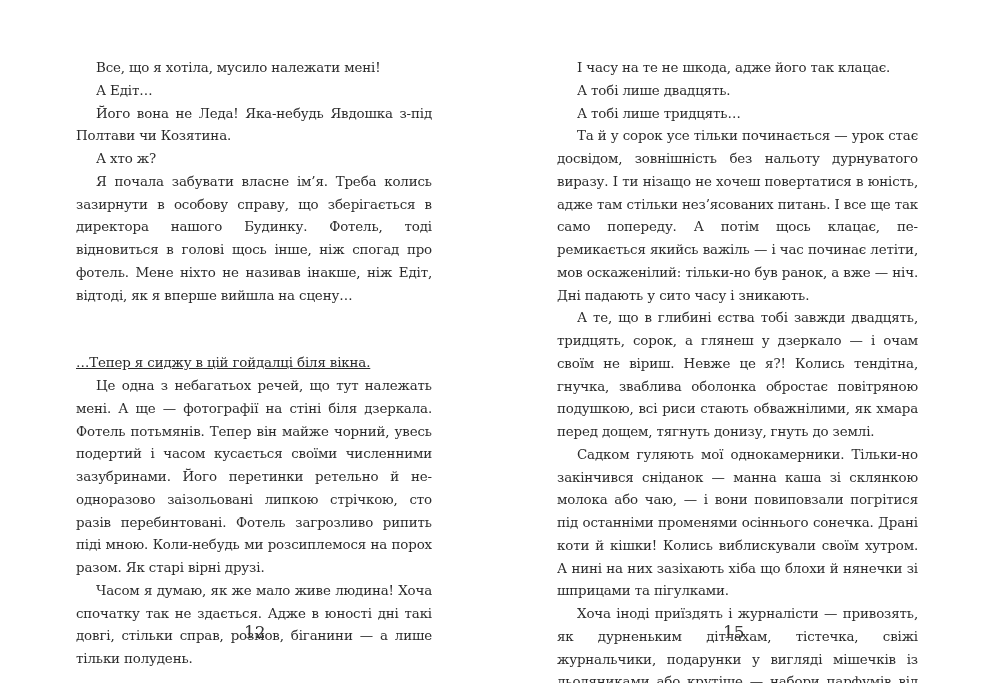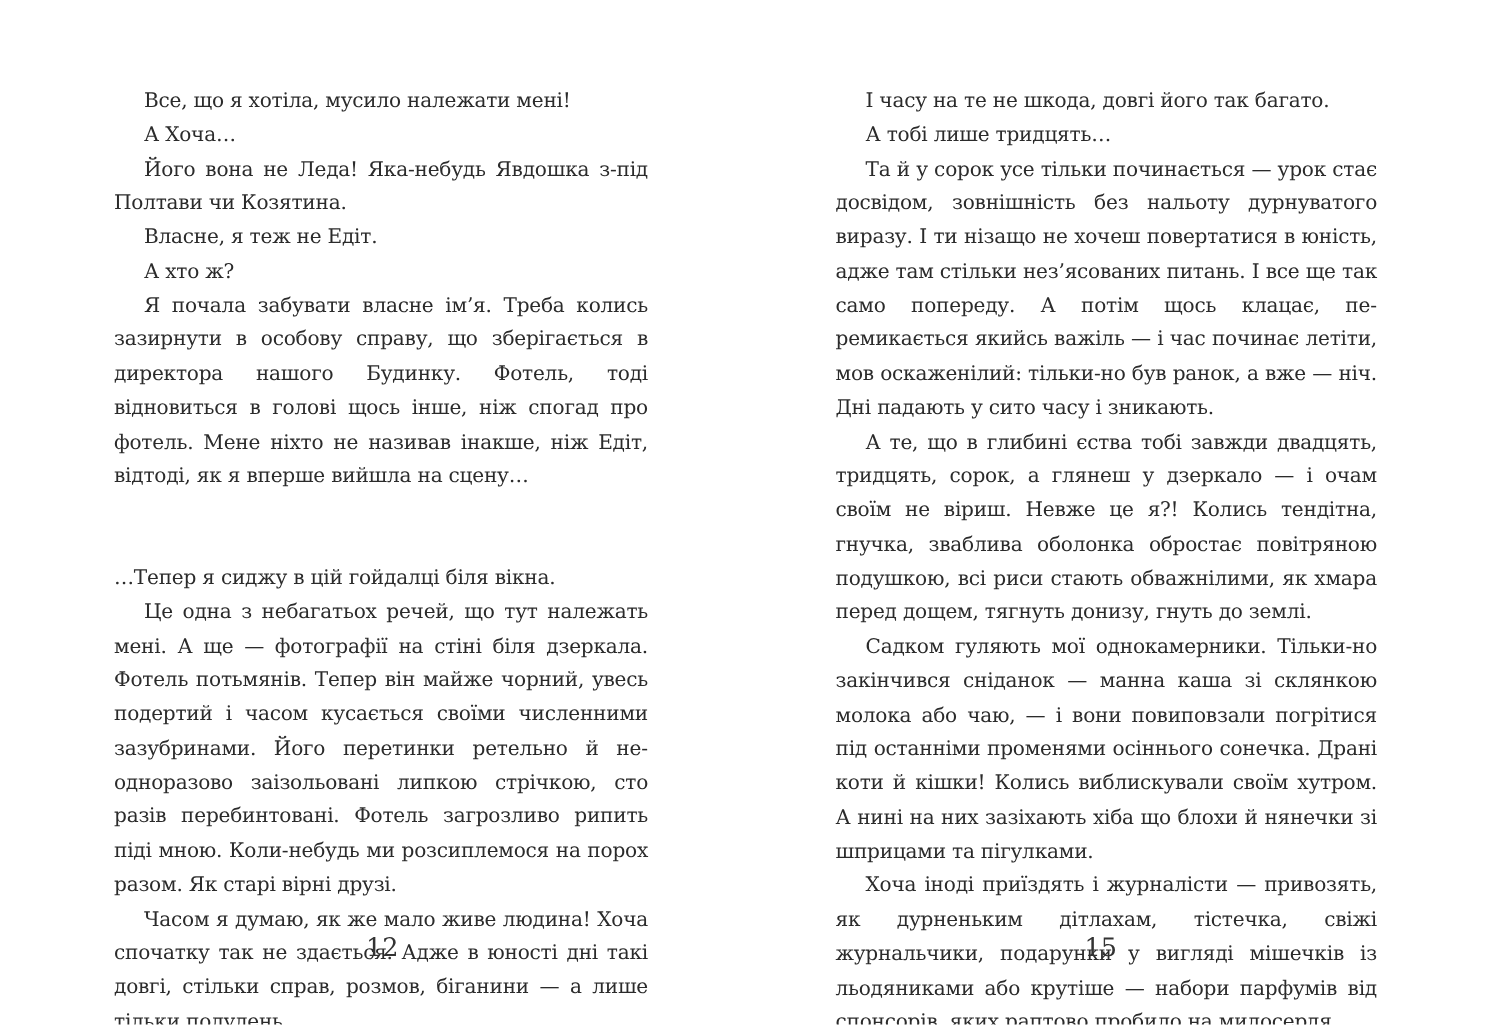--- a/index.html
+++ b/index.html
@@ -30,52 +30,52 @@
       text-align: justify;
       hyphens: manual;
     }
     .page-left .text-block { left: 76px; width: 356px; top: 57px; }
     .page-right .text-block { left: 62px; width: 361px; top: 57px; }
     .para {
       margin: 0;
       text-indent: 20px;
     }
     .para.no-indent { text-indent: 0; }
-    .para.gap-before { margin-top: 45px; }
+    .para.gap-before { margin-top: 45px; text-decoration: underline; }
     .page-number {
       position: absolute;
       top: 622px;
       font-size: 17px;
       color: #333;
     }
     .page-left .page-number { left: 244px; }
     .page-right .page-number { left: 228px; }
   </style>
 </head>
 <body>
 
 <div class="page page-left">
   <div class="text-block">
     <p class="para">Все, що я хотіла, мусило належати мені!</p>
-    <p class="para">А Хоча…</p>
+    <p class="para">А Едіт…</p>
     <p class="para">Його вона не Леда! Яка-небудь Явдошка з-під Полтави чи Козятина.</p>
-    <p class="para">Власне, я теж не Едіт.</p>
     <p class="para">А хто ж?</p>
     <p class="para">Я почала забувати власне ім’я. Треба колись зазирнути в особову справу, що зберігається в директора нашого Будин­ку. Фотель, тоді відновиться в голові щось інше, ніж спогад про фотель. Мене ніхто не називав інакше, ніж Едіт, відтоді, як я вперше вийшла на сцену…</p>
     <p class="para no-indent gap-before">…Тепер я сиджу в цій гойдалці біля вікна.</p>
     <p class="para">Це одна з небагатьох речей, що тут належать мені. А ще — фотографії на стіні біля дзеркала. Фотель потьмянів. Тепер він майже чорний, увесь подертий і часом кусається своїми численними зазубринами. Його перетинки ретельно й не­одноразово заізольовані липкою стрічкою, сто разів перебин­товані. Фотель загрозливо рипить піді мною. Коли-небудь ми розсиплемося на порох разом. Як старі вірні друзі.</p>
     <p class="para">Часом я думаю, як же мало живе людина! Хоча спочатку так не здається. Адже в юності дні такі довгі, стільки справ, розмов, біганини — а лише тільки полудень.</p>
 
   </div>
   <div class="page-number">12</div>
 </div>
 
 <div class="page page-right">
   <div class="text-block">
-    <p class="para">І часу на те не шкода, довгі його так багато.</p>
+    <p class="para">І часу на те не шкода, адже його так клацає.</p>
+    <p class="para">А тобі лише двадцять.</p>
     <p class="para">А тобі лише тридцять…</p>
     <p class="para">Та й у сорок усе тільки починається — урок стає досвідом, зовнішність без нальоту дурнуватого виразу. І ти нізащо не хочеш повертатися в юність, адже там стільки нез’ясованих питань. І все ще так само попереду. А потім щось клацає, пе­ремикається якийсь важіль — і час починає летіти, мов оска­женілий: тільки-но був ранок, а вже — ніч. Дні падають у си­то часу і зникають.</p>
     <p class="para">А те, що в глибині єства тобі завжди двадцять, тридцять, сорок, а глянеш у дзеркало — і очам своїм не віриш. Невже це я?! Колись тендітна, гнучка, зваблива оболонка обростає повітряною подушкою, всі риси стають обважнілими, як хма­ра перед дощем, тягнуть донизу, гнуть до землі.</p>
     <p class="para">Садком гуляють мої однокамерники. Тільки-но закінчився сніданок — манна каша зі склянкою молока або чаю, — і вони повиповзали погрітися під останніми променями осіннього сонечка. Драні коти й кішки! Колись виблискували своїм хутром. А нині на них зазіхають хіба що блохи й нянечки зі шприцами та пігулками.</p>
     <p class="para">Хоча іноді приїздять і журналісти — привозять, як дур­неньким дітлахам, тістечка, свіжі журнальчики, подарунки у вигляді мішечків із льодяниками або крутіше — набори парфумів від спонсорів, яких раптово пробило на милосердя.</p>
   </div>
   <div class="page-number">15</div>
 </div>
 
 </body></html>

